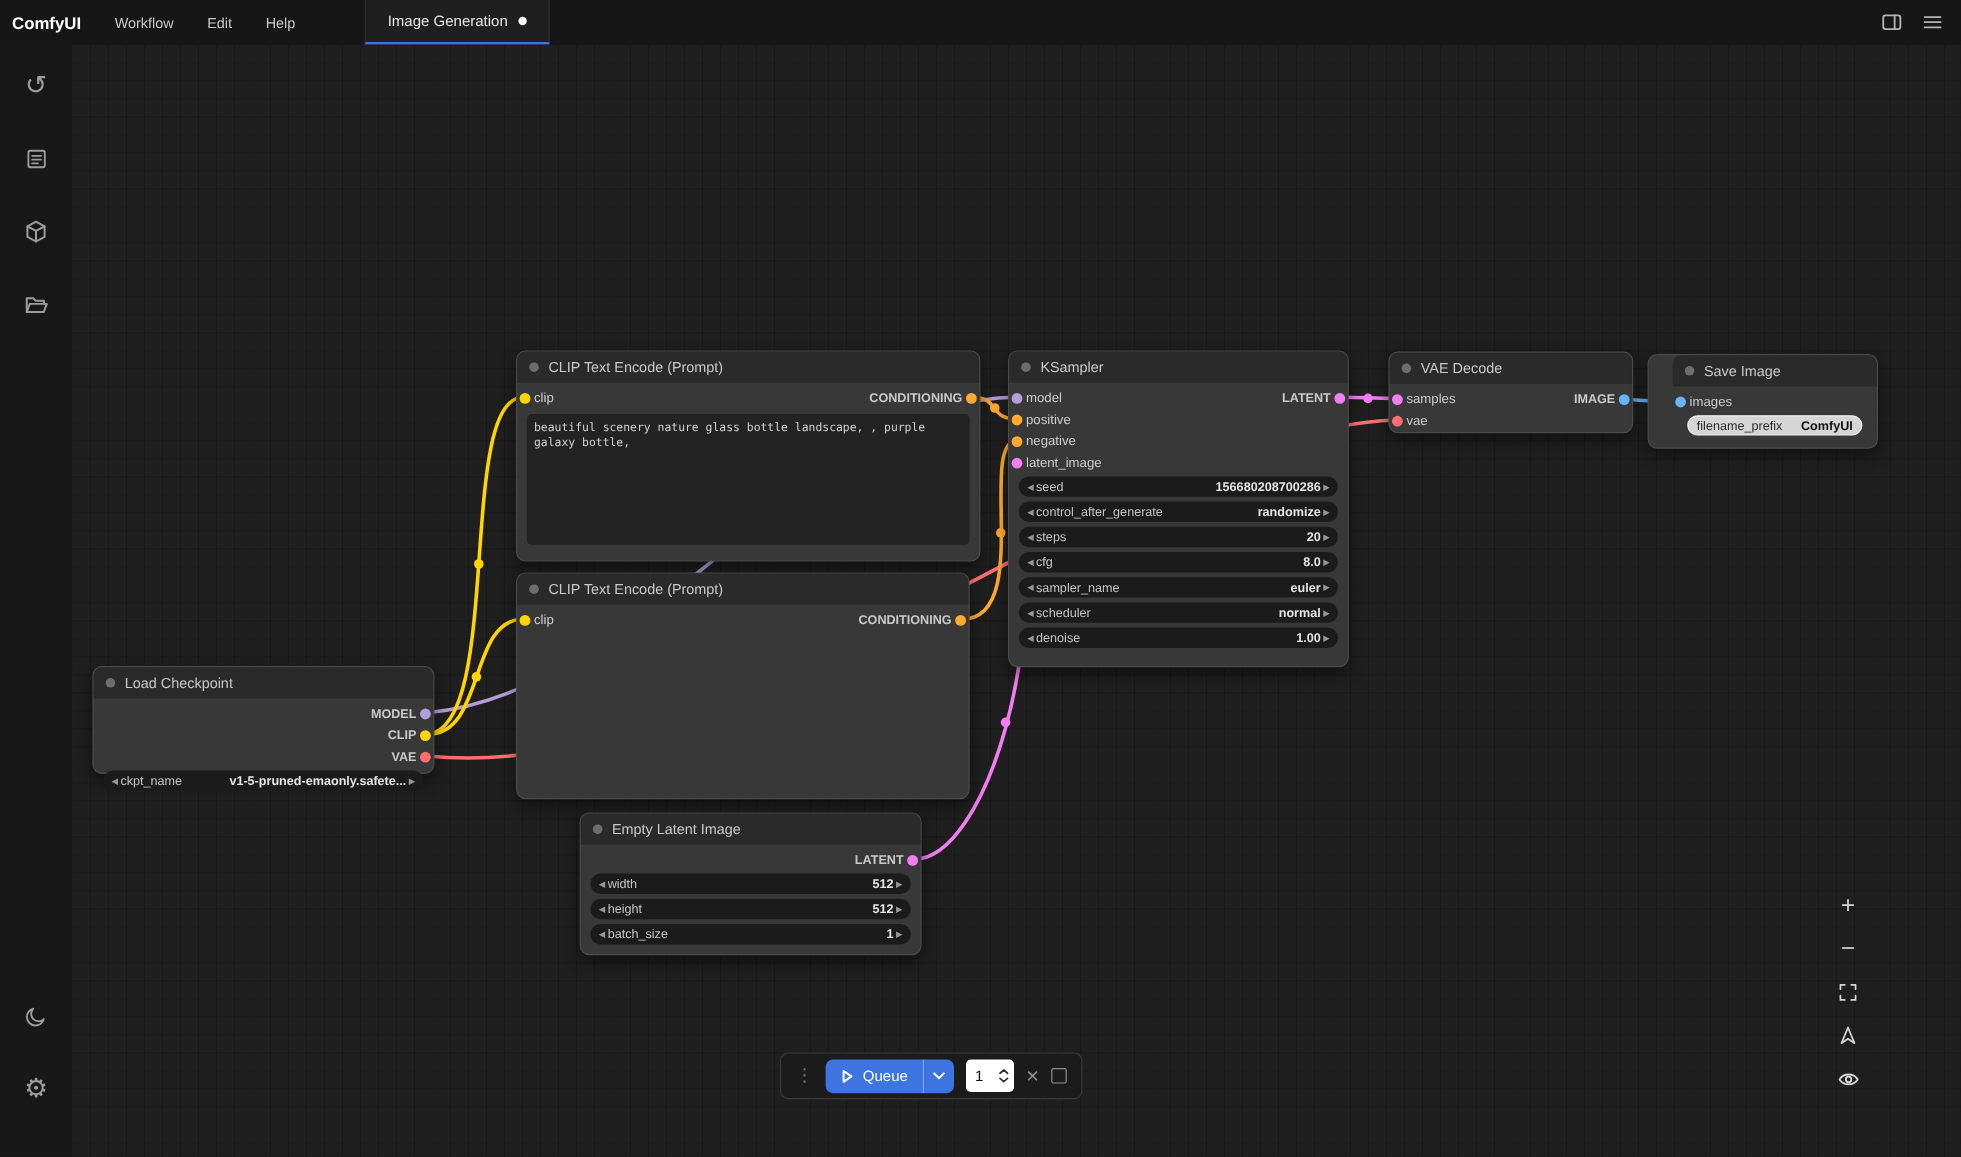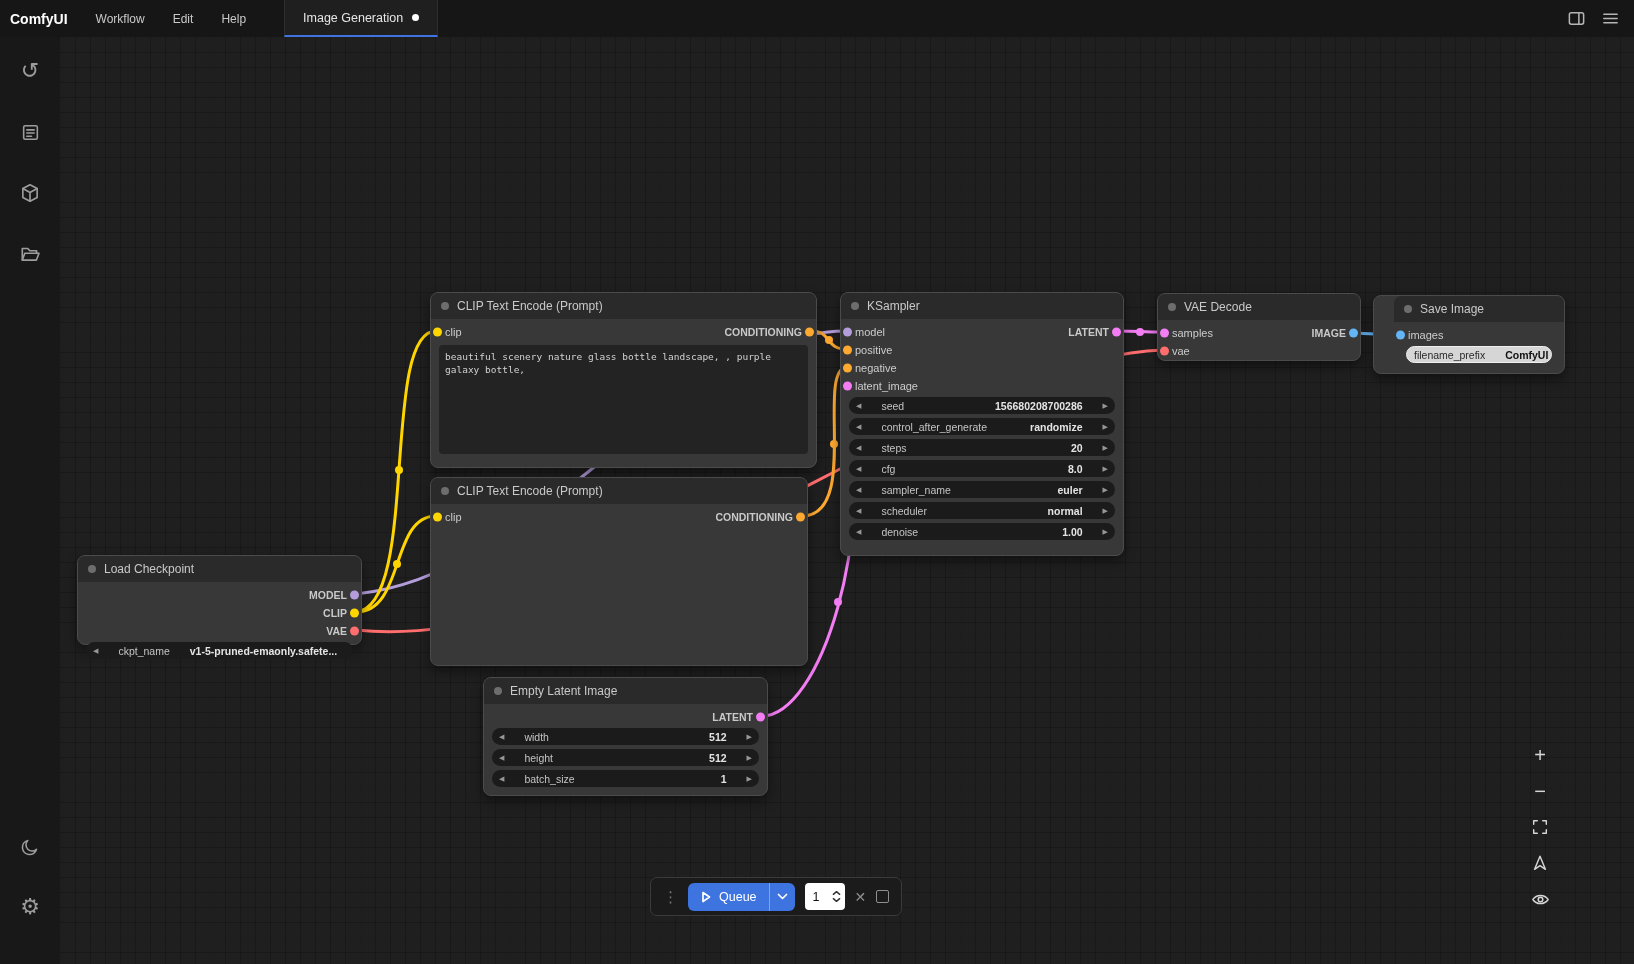--- a/index.html
+++ b/index.html
@@ -6,21 +6,21 @@
   html,body { width:1634px; height:964px; overflow:hidden; background:#161616;
               font-family:"Liberation Sans", sans-serif; }
   .app { position:relative; width:1634px; height:964px; }
 
   
   .topbar { position:absolute; left:0; top:0; right:0; height:37px; background:#161616;
             display:flex; align-items:stretch; color:#cfcfcf; z-index:30; }
   .logo { display:flex; align-items:center; padding:0 14px 0 10px; font-weight:bold;
           font-size:14px; color:#ffffff; cursor:pointer; }
   .menu-item { display:flex; align-items:center; padding:0 14px; font-size:12px; color:#c9c9c9; cursor:pointer; }
-  .wtab { display:flex; align-items:center; gap:9px; padding:0 18px; margin-left:24px;
+  .wtab { display:flex; align-items:center; gap:9px; padding:0 18px; margin-left:44px;
           background:#1f1f1f; border-left:1px solid #2e2e2e; border-right:1px solid #2e2e2e;
           border-bottom:2px solid #3d74e0; font-size:12.5px; color:#e6e6e6; cursor:pointer; }
   .unsaved-dot { width:7px; height:7px; border-radius:50%; background:#ffffff; }
   .topbar-right { margin-left:auto; display:flex; align-items:center; gap:6px; padding-right:10px; }
   .icon-btn { width:28px; height:28px; display:flex; align-items:center; justify-content:center;
               border-radius:4px; color:#b5b5b5; cursor:pointer; }
   .icon-btn svg { stroke:#b5b5b5; fill:none; stroke-width:1.6; stroke-linecap:round; stroke-linejoin:round; }
 
   
   .rail { position:absolute; left:0; top:37px; bottom:0; width:60px; background:#181818;
@@ -52,21 +52,21 @@
   .node-body { flex:1; display:flex; flex-direction:column; padding:4px 0 5px; min-height:0; }
   .slot-row { position:relative; height:18px; flex:0 0 18px; display:flex; align-items:center;
               padding:0 14px; font-size:11px; color:#cccccc; }
   .in-label { white-space:nowrap; }
   .out-label { margin-left:auto; font-weight:bold; font-size:10.5px; color:#c9c9c9; white-space:nowrap; }
   .dot { position:absolute; top:50%; transform:translateY(-50%); width:9px; height:9px;
          border-radius:50%; cursor:crosshair; }
   .dot.in { left:2px; }
   .dot.out { right:2px; }
   .widget { height:17px; flex:0 0 17px; margin:2px 8px; background:#1b1b1b; border-radius:9px;
-            display:flex; align-items:center; gap:20px; padding:0 7px; font-size:10.5px;
+            display:flex; align-items:center; gap:2px; padding:0 7px; font-size:10.5px;
             color:#c4c4c4; cursor:pointer; overflow:hidden; }
   .widget .arrow { font-size:7px; color:#979797; flex:0 0 auto; }
   .widget .wname { white-space:nowrap; }
   .widget .wval { margin-left:auto; font-weight:bold; color:#e4e4e4; white-space:nowrap; }
   .widget.light { background:#d6d6d6; border:1px solid #efefef; color:#2a2a2a; margin:2px 12px; }
   .widget.light .wval { color:#111111; }
   .prompt-box { flex:1; margin:4px 8px 8px; background:#232323; border-radius:4px; padding:5px 6px;
                 font-family:"DejaVu Sans Mono", monospace; font-size:9.5px; line-height:1.4;
                 color:#d2d2d2; overflow:hidden; cursor:text; }
 

